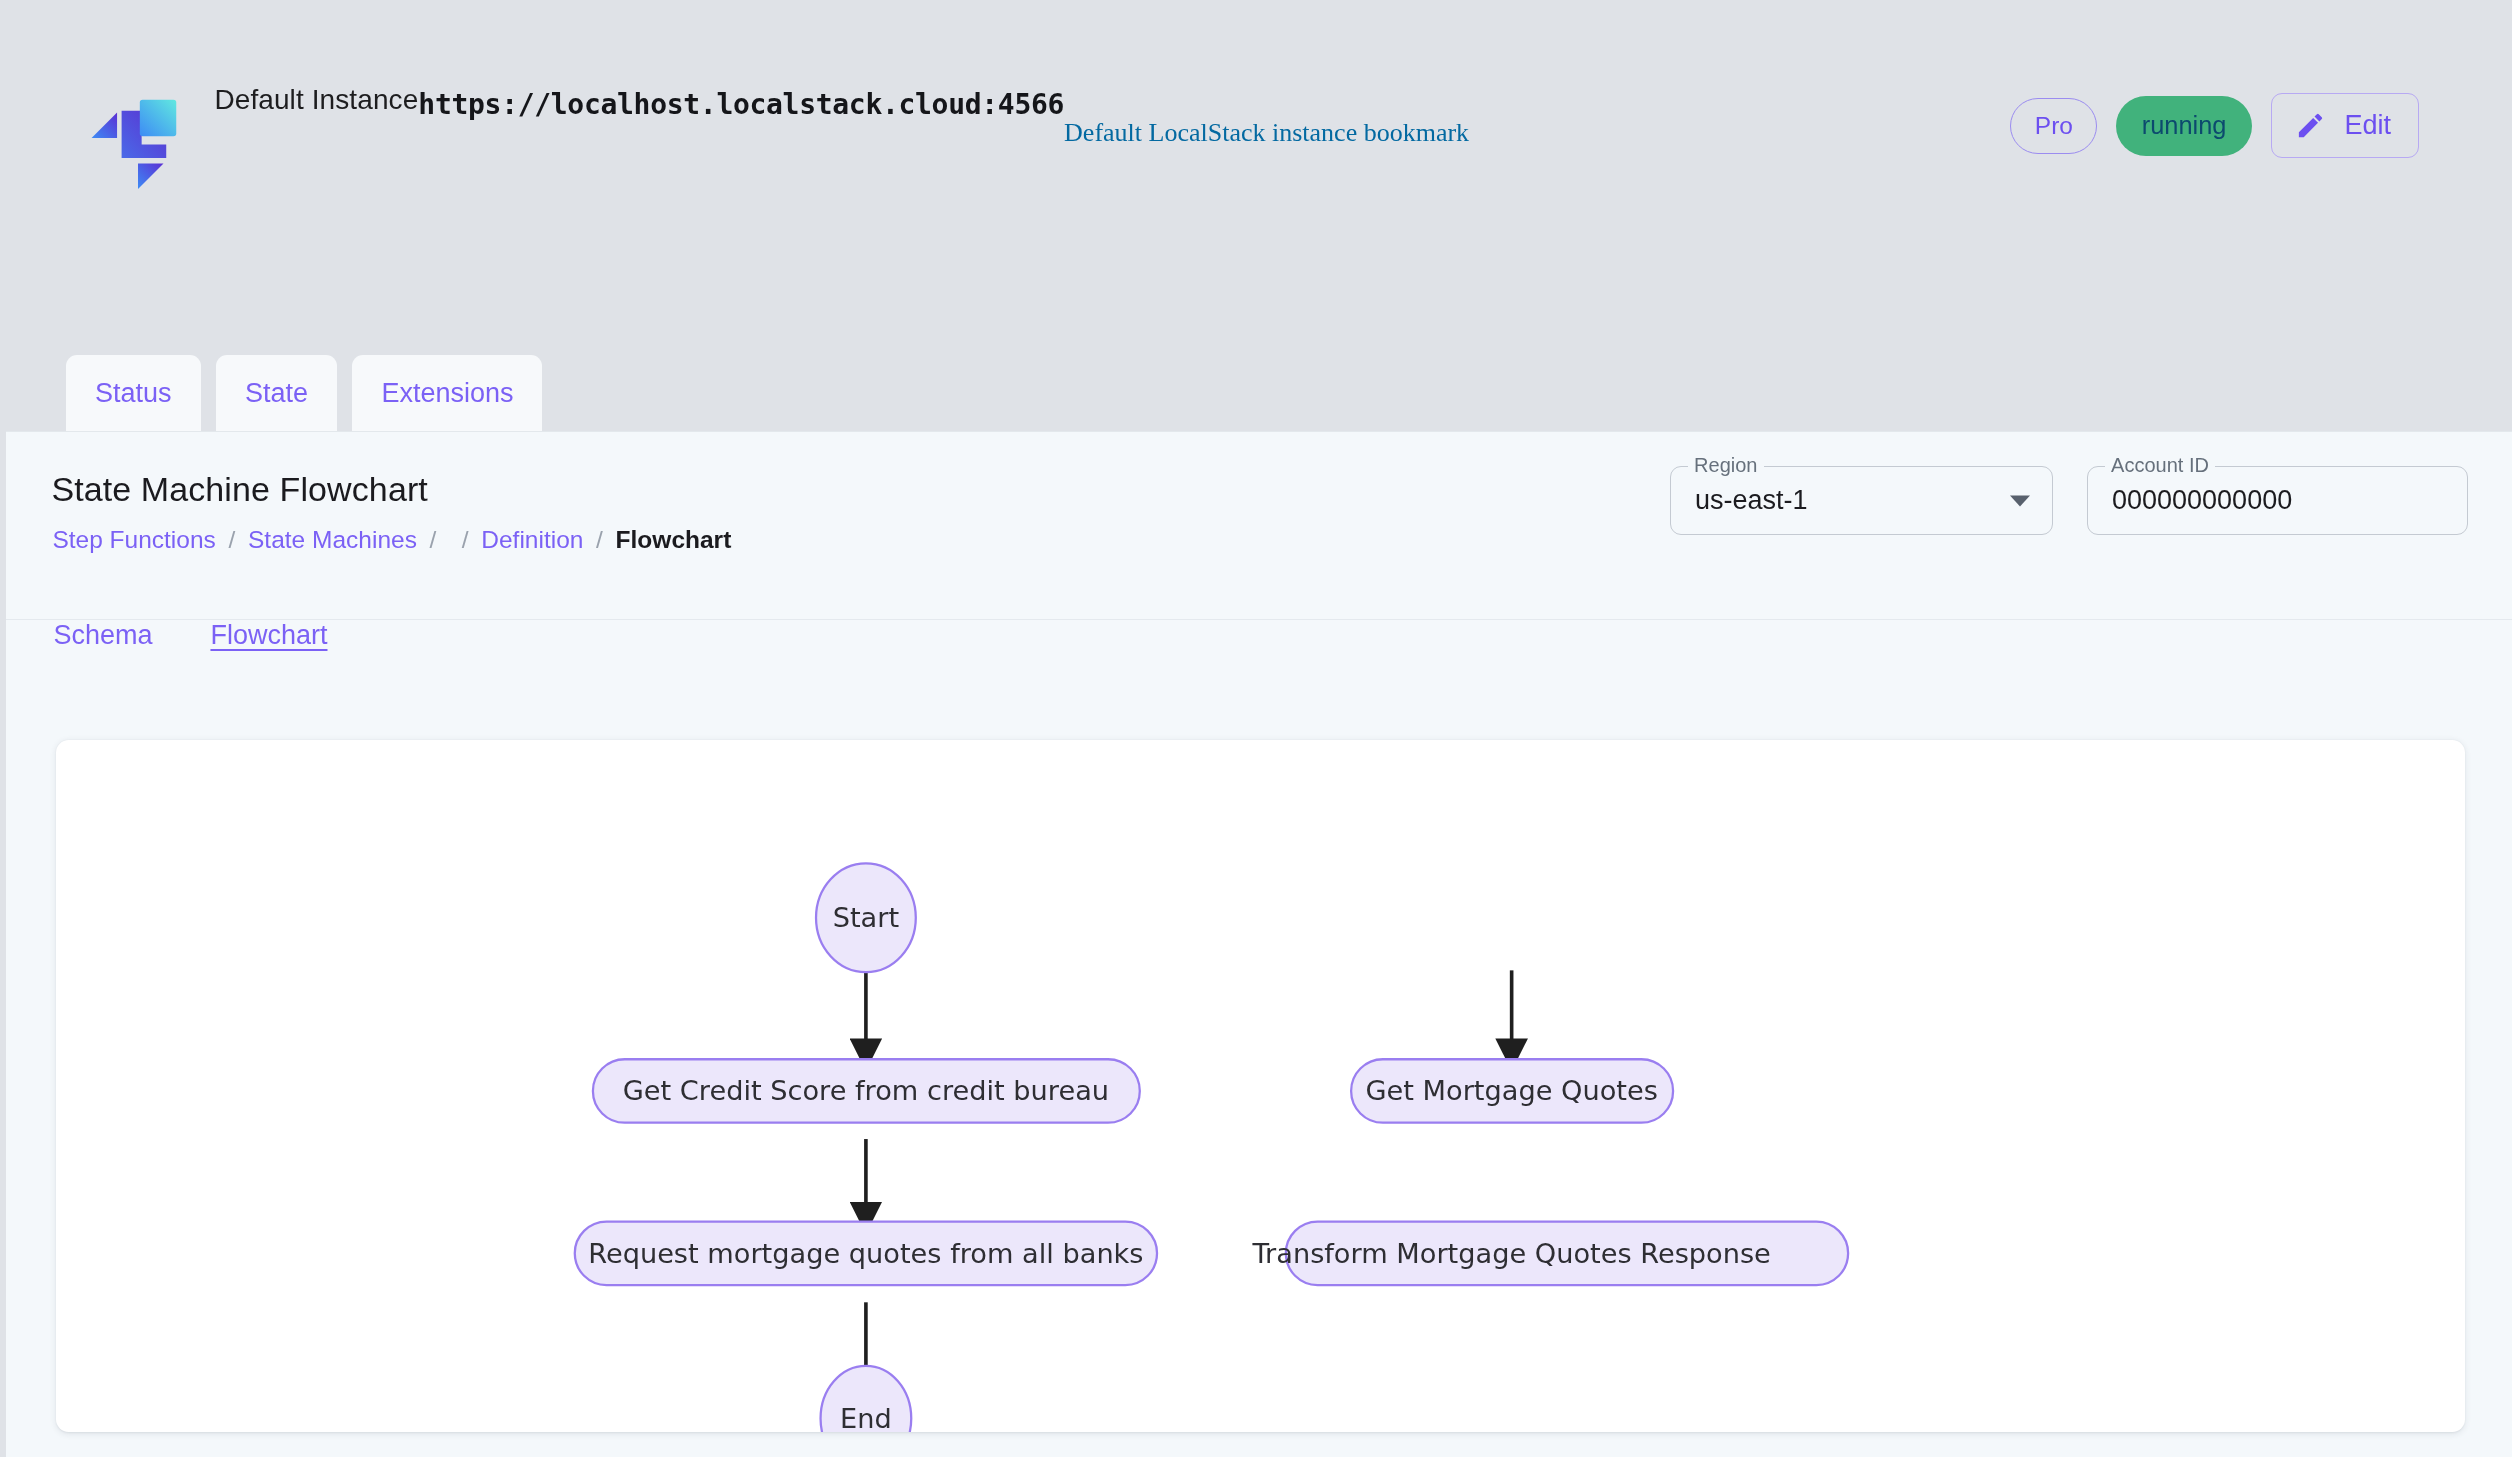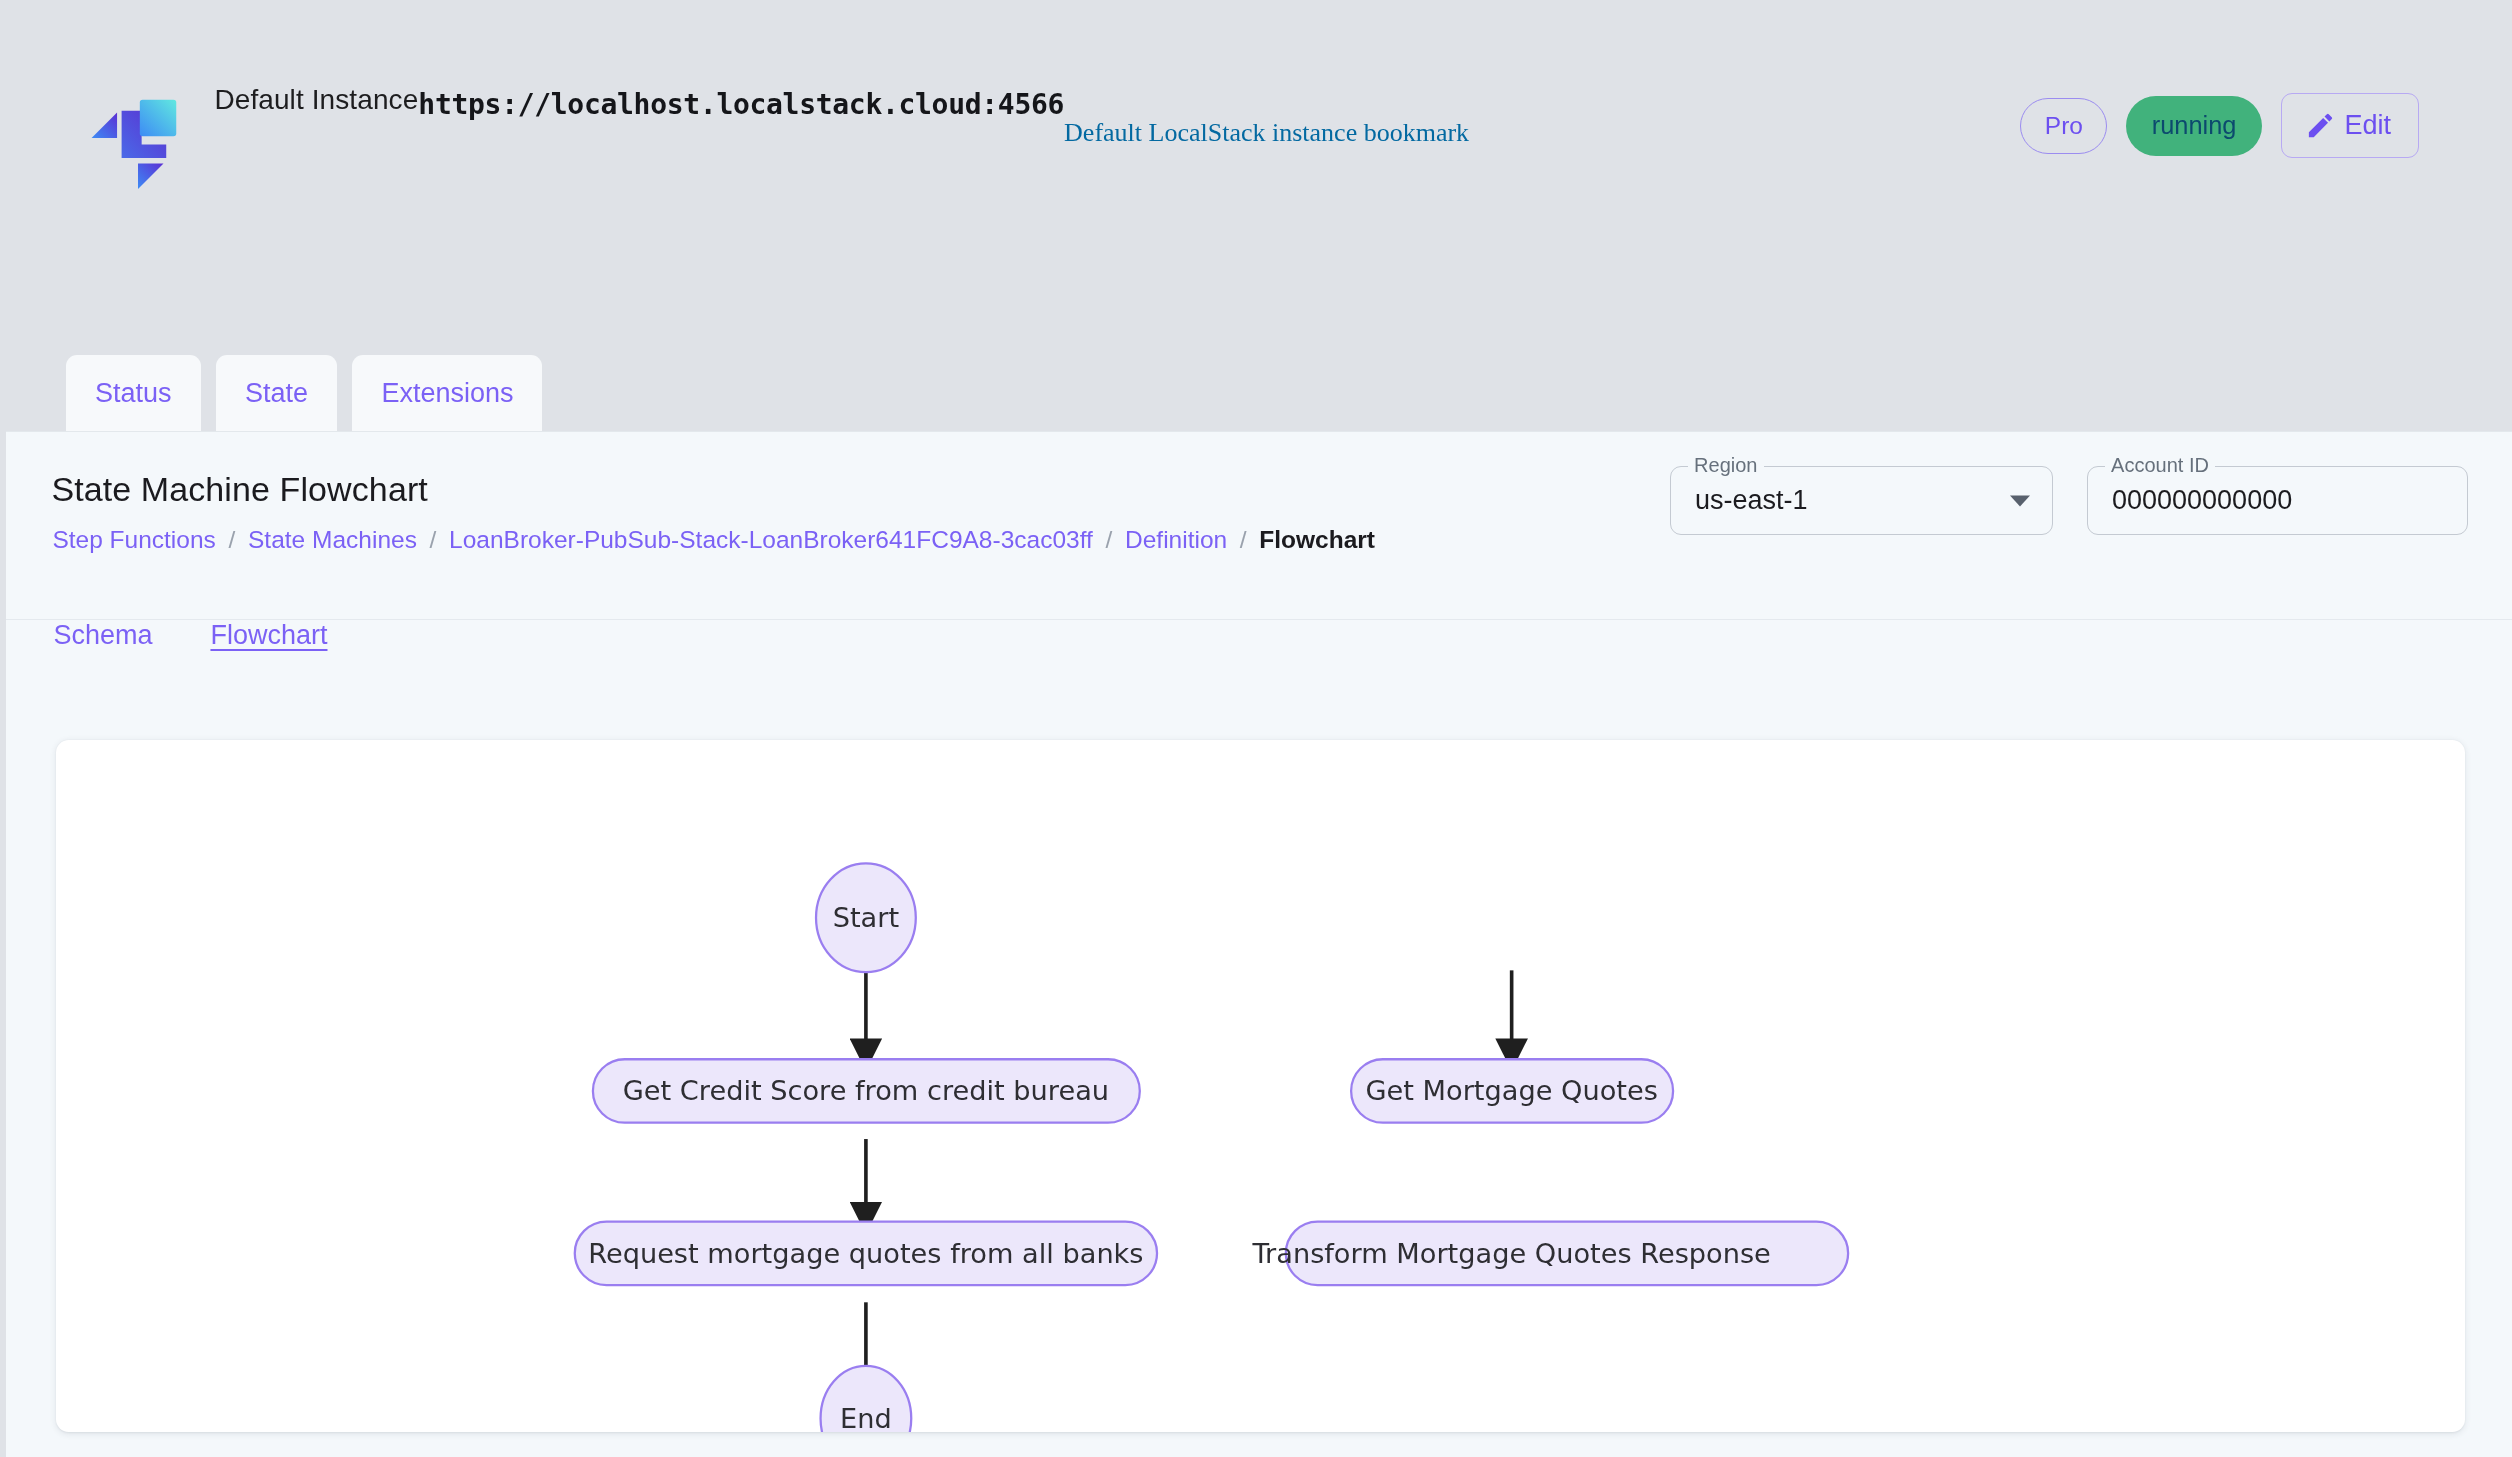--- a/index.html
+++ b/index.html
@@ -104,21 +104,21 @@
     border: none;
   }
   #edit-button {
     height: 65px;
     padding: 0 27px 0 23.6px;
     border-radius: 11px;
     border: 1.8px solid #b7a9f3;
     background: transparent;
     color: #6c4ff0;
     font-size: 27px;
-    gap: 8px;
+    gap: 18px;
     cursor: pointer;
     font-family: "Liberation Sans", sans-serif;
   }
   #edit-button svg { display:block; }
 
   
   #top-tabs {
     position: absolute;
     left: 66px;
     bottom: 0;
@@ -366,21 +366,20 @@
 <div id="content-panel">
 
   <div id="page-header-bar">
     <div id="page-title">State Machine Flowchart</div>
 
     <div id="breadcrumb">
       <span class="crumb">Step Functions</span>
       <span class="crumb-sep">/</span>
       <span class="crumb">State Machines</span>
       <span class="crumb-sep">/</span>
-      <span class="crumb">LoanBroker-PubSub-Stack-LoanBroker641FC9A8-3cac03ff</span>
       <span class="crumb-sep">/</span>
       <span class="crumb">Definition</span>
       <span class="crumb-sep">/</span>
       <span class="crumb current">Flowchart</span>
     </div>
 
     <div id="header-fields">
       <div id="region-field" class="field">
         <span class="field-label">Region</span>
         <span class="field-value">us-east-1</span>

